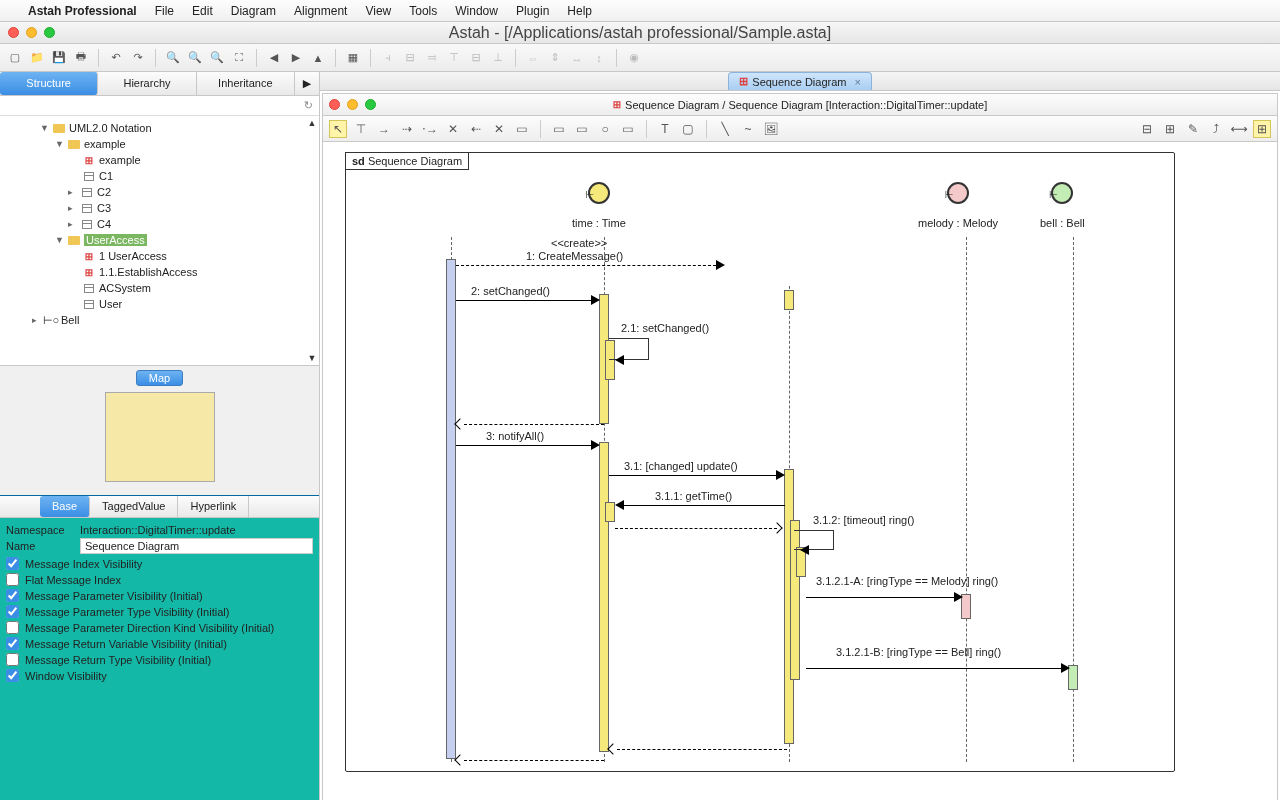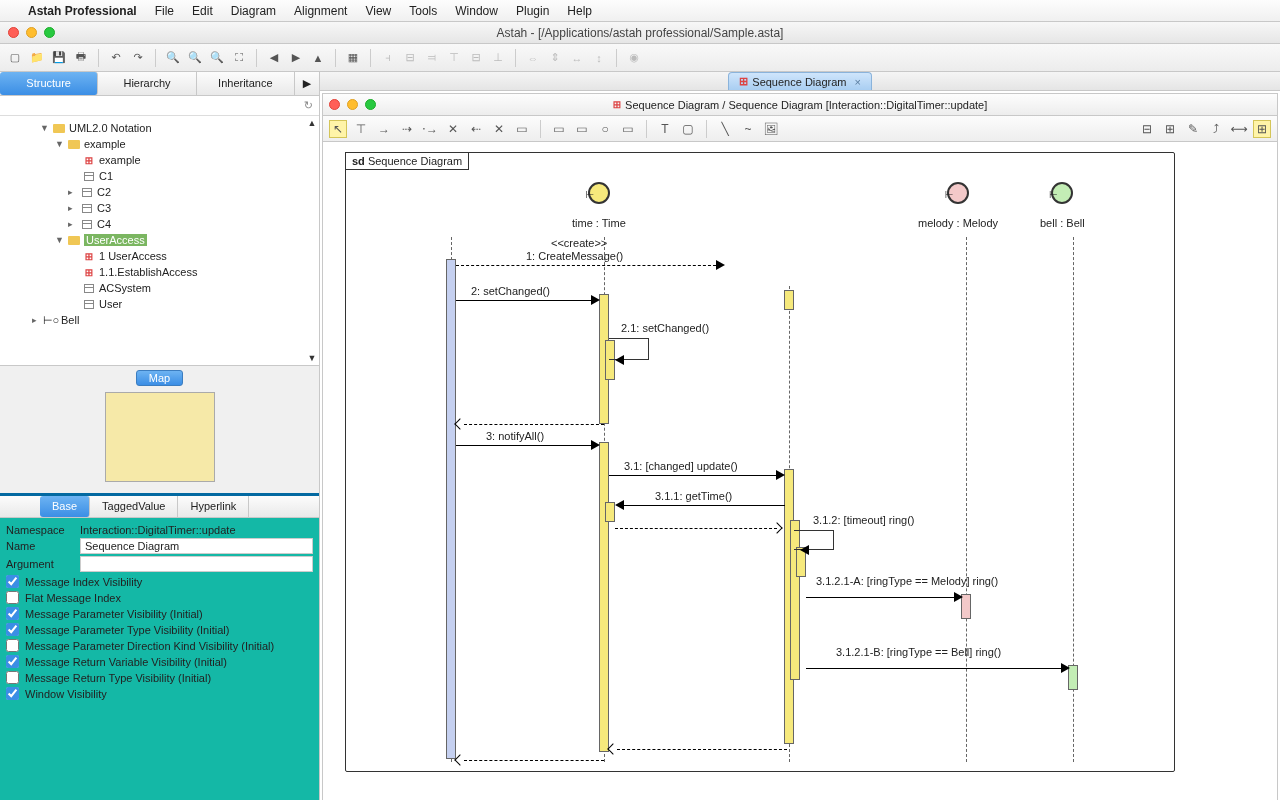--- a/index.html
+++ b/index.html
@@ -4,21 +4,21 @@
 <style>
 * { box-sizing: border-box; margin: 0; padding: 0; font-family: -apple-system, "Helvetica Neue", Arial, sans-serif; }
 body { width: 1280px; height: 800px; background: #ececec; font-size: 11px; color: #222; overflow: hidden; }
 
 
 .mac-menubar { height: 22px; background: linear-gradient(#fdfdfd,#f0f0f0); border-bottom: 1px solid #c8c8c8; display: flex; align-items: center; padding: 0 10px; gap: 18px; font-size: 12px; }
 .mac-menubar .apple { font-size: 14px; }
 .mac-menubar .appname { font-weight: 600; }
 
 
-.win-title { height: 22px; background: linear-gradient(#f7f7f7,#e6e6e6); border-bottom: 1px solid #c8c8c8; display: flex; align-items: center; padding: 0 8px; font-size: 12px; color: #444; position: relative; }
+.win-title { height: 22px; background: linear-gradient(#f7f7f7,#e6e6e6); border-bottom: 1px solid #c8c8c8; display: flex; align-items: center; padding: 0 8px; font-size: 16px; color: #444; position: relative; }
 .traffic { display: flex; gap: 7px; }
 .traffic span { width: 11px; height: 11px; border-radius: 50%; display: inline-block; }
 .tl-red { background: #ff5f57; border:1px solid #e24238; }
 .tl-yel { background: #ffbd2e; border:1px solid #dfa023; }
 .tl-grn { background: #28c940; border:1px solid #1dad2a; }
 .win-title .title-text { position: absolute; left: 50%; transform: translateX(-50%); }
 
 
 .main-toolbar { height: 28px; background: linear-gradient(#f9f9f9,#ececec); border-bottom: 1px solid #c8c8c8; display: flex; align-items: center; padding: 0 6px; gap: 4px; }
 .tb-btn { width: 18px; height: 18px; display:flex; align-items:center; justify-content:center; color:#555; border-radius:2px; }
@@ -45,21 +45,21 @@
 .tree-row .arrow { width:12px; display:inline-block; color:#666; font-size:9px; }
 .tree-row .icon { width:14px; height:12px; display:inline-flex; align-items:center; justify-content:center; margin-right:3px; }
 .folder-icon { background:#f0c755; width:12px; height:9px; border-radius:1px; }
 .class-icon { width:10px; height:9px; border:1px solid #888; background:#fff; position:relative; }
 .class-icon::before { content:''; position:absolute; top:2px; left:0; right:0; height:1px; background:#888; }
 .seq-icon { color:#d44; font-weight:bold; font-size:10px; }
 .tree-row.selected .label { background:#7bb661; color:#fff; padding:0 2px; }
 .tree-scroll-arrow { position:absolute; right:2px; width:10px; color:#333; font-size:9px; text-align:center; }
 
 
-.map-section { height: 130px; border-bottom:3px solid #0369a1; background:#f0f0f0; display:flex; flex-direction:column; align-items:center; padding-top:4px; }
+.map-section { height: 130px; border-bottom:1px solid #0369a1; background:#f0f0f0; display:flex; flex-direction:column; align-items:center; padding-top:4px; }
 .map-btn { background:linear-gradient(#6db3f2,#3b8ee5); color:#fff; padding:1px 12px; border-radius:3px; font-size:11px; border:1px solid #3b7dc0; }
 .map-preview { margin-top:6px; width:110px; height:90px; background:#f6e9a8; border:1px solid #aaa; position:relative; }
 
 
 .props-tabs { display:flex; background:linear-gradient(#fcfcfc,#e9e9e9); border-bottom:1px solid #c8c8c8; height:22px; }
 .props-tab { padding:0 12px; line-height:20px; border-right:1px solid #c8c8c8; font-size:11px; }
 .props-tab.active { background:linear-gradient(#6db3f2,#3b8ee5); color:#fff; border-radius:3px; }
 .props-body { flex:1; background:#14b8a6; padding:4px 6px; overflow:auto; font-size:11px; }
 .prop-row { display:flex; align-items:center; margin:2px 0; gap:6px; }
 .prop-row label { width:68px; }
@@ -301,24 +301,20 @@
       <div class="props-tab">Hyperlink</div>
     </div>
     <div class="props-body">
       <div class="prop-row">
           <label>Namespace</label>
           <span>Interaction::DigitalTimer::update</span>
         </div>
       <div class="prop-row">
           <label>Name</label>
           <div class="value"><span>Sequence Diagram</span></div>
-        </div>
-      <div class="prop-row">
-          <label>Argument</label>
-          <div class="value"><span></span></div>
         </div>
       <div class="check-row">
           <input type="checkbox" checked="" style="">
           <span>Message Index Visibility</span>
         </div>
       <div class="check-row">
           <input type="checkbox" style="">
           <span>Flat Message Index</span>
         </div>
       <div class="check-row">

